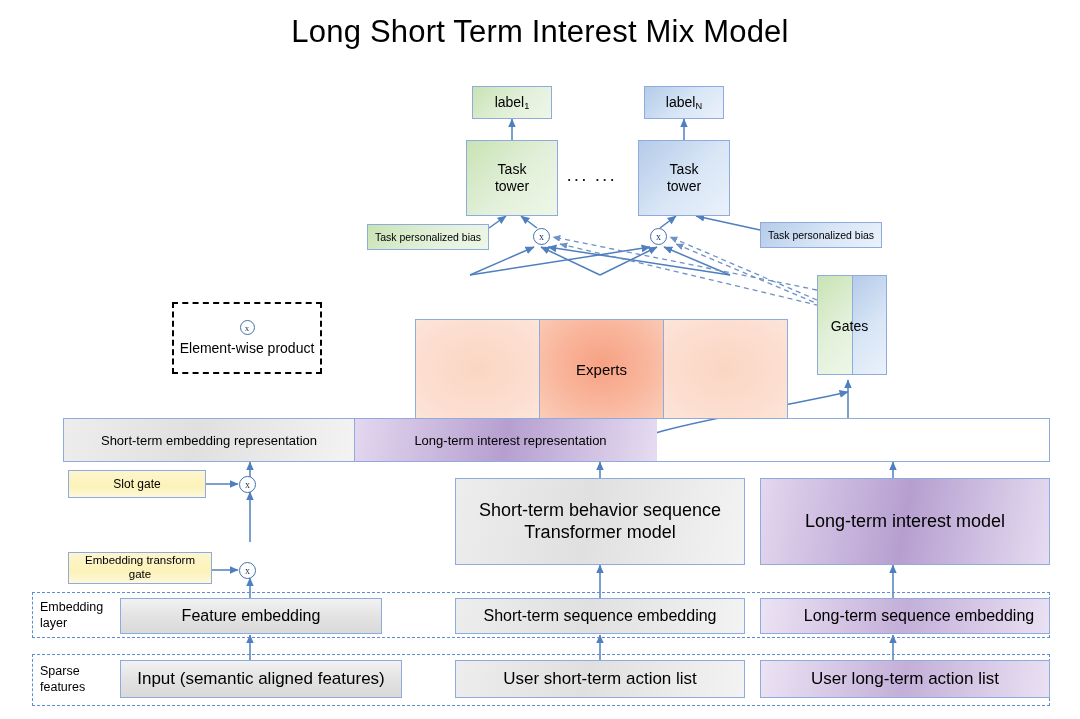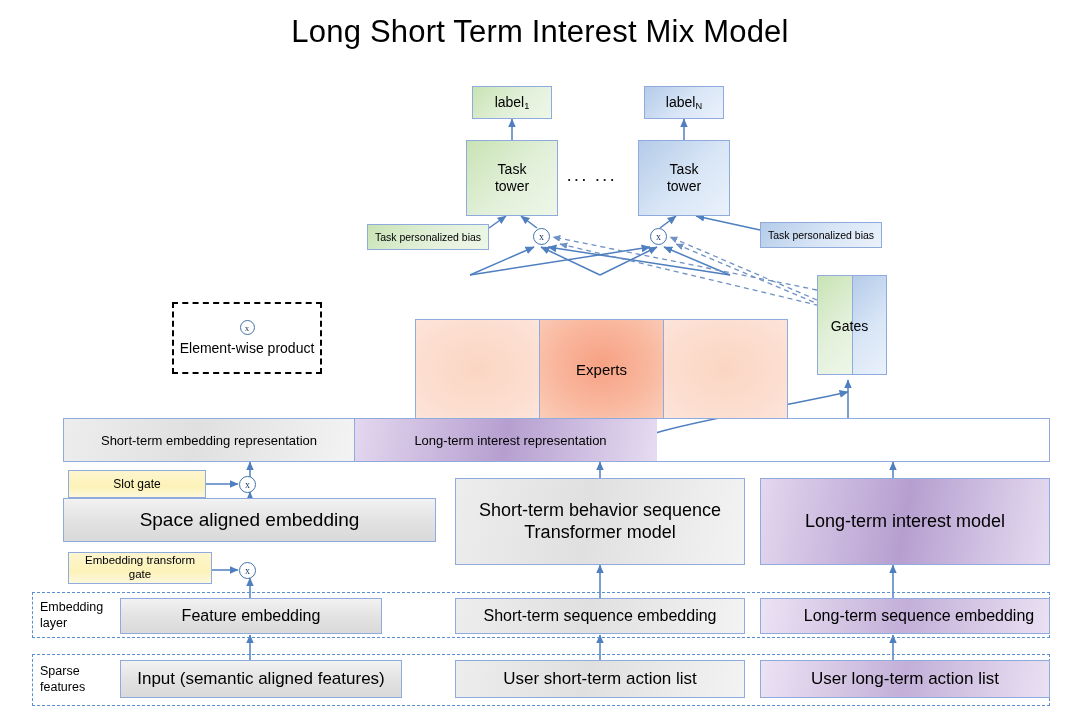--- a/index.html
+++ b/index.html
@@ -229,21 +229,20 @@
   </div>
 
   <div class="repr-row" style="left:63px; top:418px; width:987px; height:44px;">
     <div class="grad-gray2" style="width:290px; font-size:13px;">Short-term embedding representation</div>
     <div class="grad-purple" style="width:303px; font-size:13px;">Long-term interest representation</div>
   </div>
 
   <div class="box grad-yellow" style="left:68px; top:470px; width:138px; height:28px; font-size:12px;">Slot gate</div>
   <div class="mul" style="left:239px; top:476px;">x</div>
 
-  <div class="box grad-gray" style="left:63px; top:498px; width:373px; height:44px; font-size:19px;">Space aligned embedding</div>
 
   <div class="box grad-yellow" style="left:68px; top:552px; width:144px; height:32px; font-size:11.5px; white-space:pre-line;">Embedding transform
 gate</div>
   <div class="mul" style="left:239px; top:562px;">x</div>
 
   <div class="box grad-gray2" style="left:455px; top:478px; width:290px; height:87px; font-size:18px; white-space:pre-line;">Short-term behavior sequence
 Transformer model</div>
   <div class="box grad-purple" style="left:760px; top:478px; width:290px; height:87px; font-size:18px;">Long-term interest model</div>
 
   <div class="dashed-band" style="left:32px; top:592px; width:1018px; height:46px;"></div>

